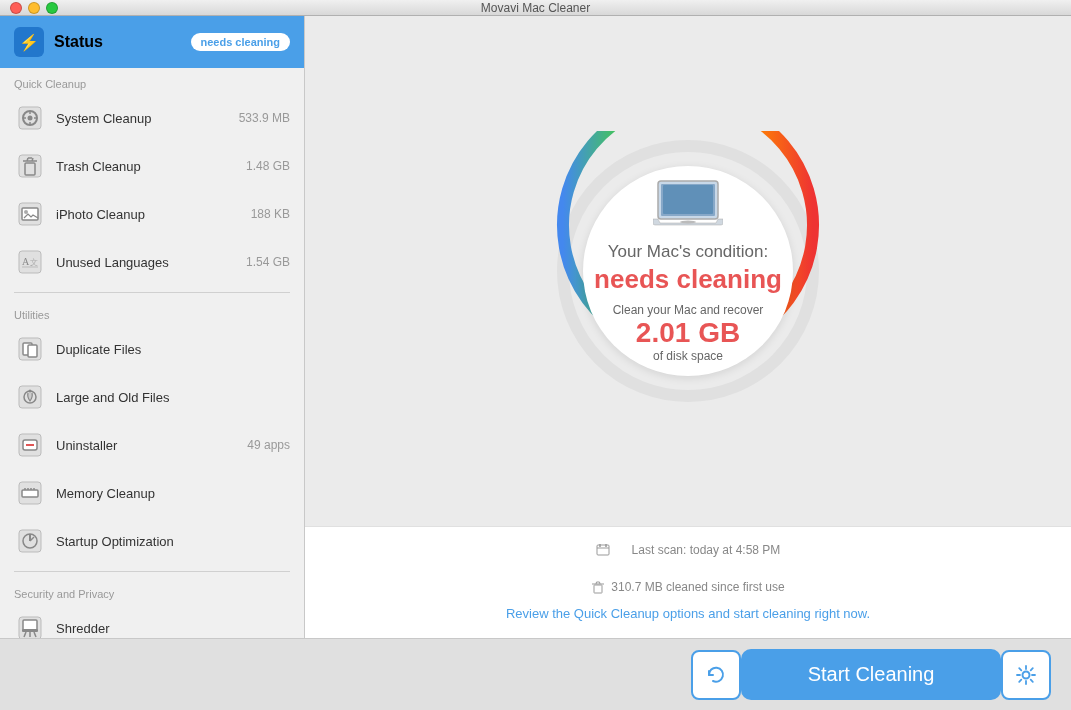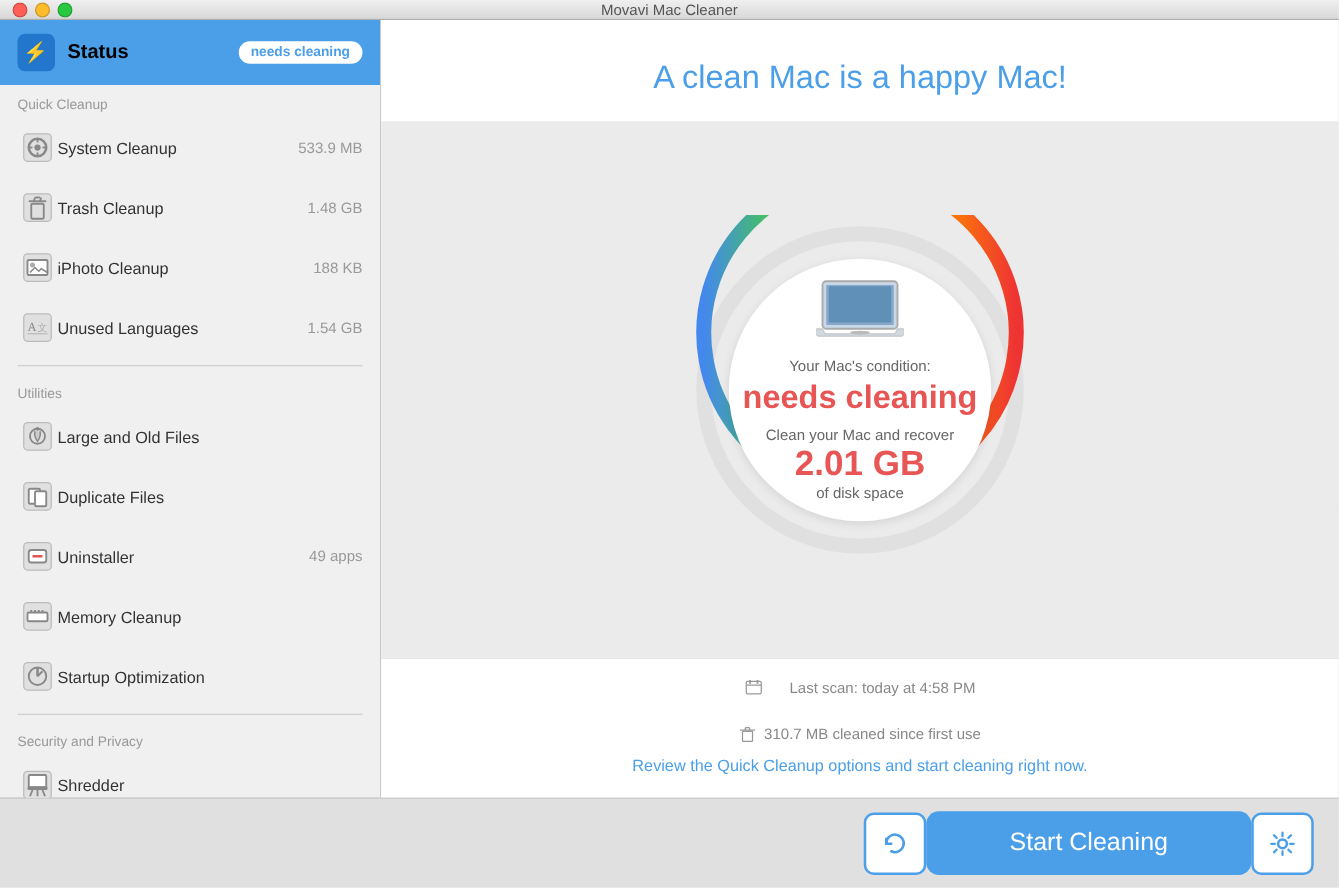--- a/index.html
+++ b/index.html
@@ -108,20 +108,21 @@
       font-size: 11px;
       color: #999;
       padding: 10px 14px 4px 14px;
       font-weight: 500;
     }
     .sidebar-item {
       display: flex;
       align-items: center;
       padding: 8px 14px;
       cursor: pointer;
+      gap: 10px;
     }
     .sidebar-item-icon {
       width: 32px;
       height: 32px;
       display: flex;
       align-items: center;
       justify-content: center;
       flex-shrink: 0;
     }
     .sidebar-item-icon svg {
@@ -194,21 +195,21 @@
       text-align: center;
       box-shadow: 0 2px 8px rgba(0,0,0,0.1);
       padding: 10px;
     }
     .mac-icon {
       width: 70px;
       height: 55px;
       margin-bottom: 8px;
     }
     .condition-label {
-      font-size: 12px;
+      font-size: 17px;
       color: #666;
       margin-bottom: 2px;
     }
     .condition-value {
       font-size: 26px;
       color: #e85555;
       font-weight: 600;
       margin-bottom: 8px;
     }
     .recover-label {
@@ -375,38 +376,38 @@
         <span class="sidebar-item-value">1.54 GB</span>
       </div>
 
       <div class="divider"></div>
       <div class="section-label">Utilities</div>
 
       <div class="sidebar-item">
         <div class="sidebar-item-icon">
           <svg viewBox="0 0 28 28" fill="none">
             <rect x="3" y="3" width="22" height="22" rx="3" fill="#e0e0e0" stroke="#bbb" stroke-width="1"></rect>
+            <rect x="7" y="8" width="9" height="12" rx="1" stroke="#888" stroke-width="1.5" fill="white"></rect>
+            <rect x="12" y="10" width="9" height="12" rx="1" stroke="#888" stroke-width="1.5" fill="white"></rect>
+          </svg>
+        </div>
+        <span class="sidebar-item-label">Duplicate Files</span>
+        <span class="sidebar-item-value"></span>
+      </div>
+
+      <div class="sidebar-item">
+        <div class="sidebar-item-icon">
+          <svg viewBox="0 0 28 28" fill="none">
+            <rect x="3" y="3" width="22" height="22" rx="3" fill="#e0e0e0" stroke="#bbb" stroke-width="1"></rect>
             <circle cx="14" cy="14" r="6" stroke="#888" stroke-width="1.5" fill="none"></circle>
             <path d="M12 10 Q11 14 14 18 Q17 14 16 10" stroke="#888" stroke-width="1.2" fill="#ccc"></path>
             <circle cx="14" cy="8" r="1.5" fill="#888"></circle>
           </svg>
         </div>
         <span class="sidebar-item-label">Large and Old Files</span>
-        <span class="sidebar-item-value"></span>
-      </div>
-
-      <div class="sidebar-item">
-        <div class="sidebar-item-icon">
-          <svg viewBox="0 0 28 28" fill="none">
-            <rect x="3" y="3" width="22" height="22" rx="3" fill="#e0e0e0" stroke="#bbb" stroke-width="1"></rect>
-            <rect x="7" y="8" width="9" height="12" rx="1" stroke="#888" stroke-width="1.5" fill="white"></rect>
-            <rect x="12" y="10" width="9" height="12" rx="1" stroke="#888" stroke-width="1.5" fill="white"></rect>
-          </svg>
-        </div>
-        <span class="sidebar-item-label">Duplicate Files</span>
         <span class="sidebar-item-value"></span>
       </div>
 
       <div class="sidebar-item">
         <div class="sidebar-item-icon">
           <svg viewBox="0 0 28 28" fill="none">
             <rect x="3" y="3" width="22" height="22" rx="3" fill="#e0e0e0" stroke="#bbb" stroke-width="1"></rect>
             <rect x="7" y="9" width="14" height="10" rx="2" stroke="#888" stroke-width="1.5" fill="white"></rect>
             <line x1="10" y1="14" x2="18" y2="14" stroke="#e05555" stroke-width="2"></line>
           </svg>
@@ -458,23 +459,20 @@
           </svg>
         </div>
         <span class="sidebar-item-label">Shredder</span>
         <span class="sidebar-item-value"></span>
       </div>
 
     </div>
   </div>
 
   <div class="main-content">
-    <div class="main-top">
-      <h1 class="headline">A clean Mac is a happy Mac!</h1>
-    </div>
 
     <div class="gauge-area">
       <div class="gauge-container">
         
         <svg class="gauge-svg" viewBox="0 0 280 280">
 
           <circle cx="140" cy="140" r="125" fill="none" stroke="#e0e0e0" stroke-width="12"></circle>
 
           <defs>
             <linearGradient id="arcGrad" x1="0%" y1="0%" x2="100%" y2="0%">

